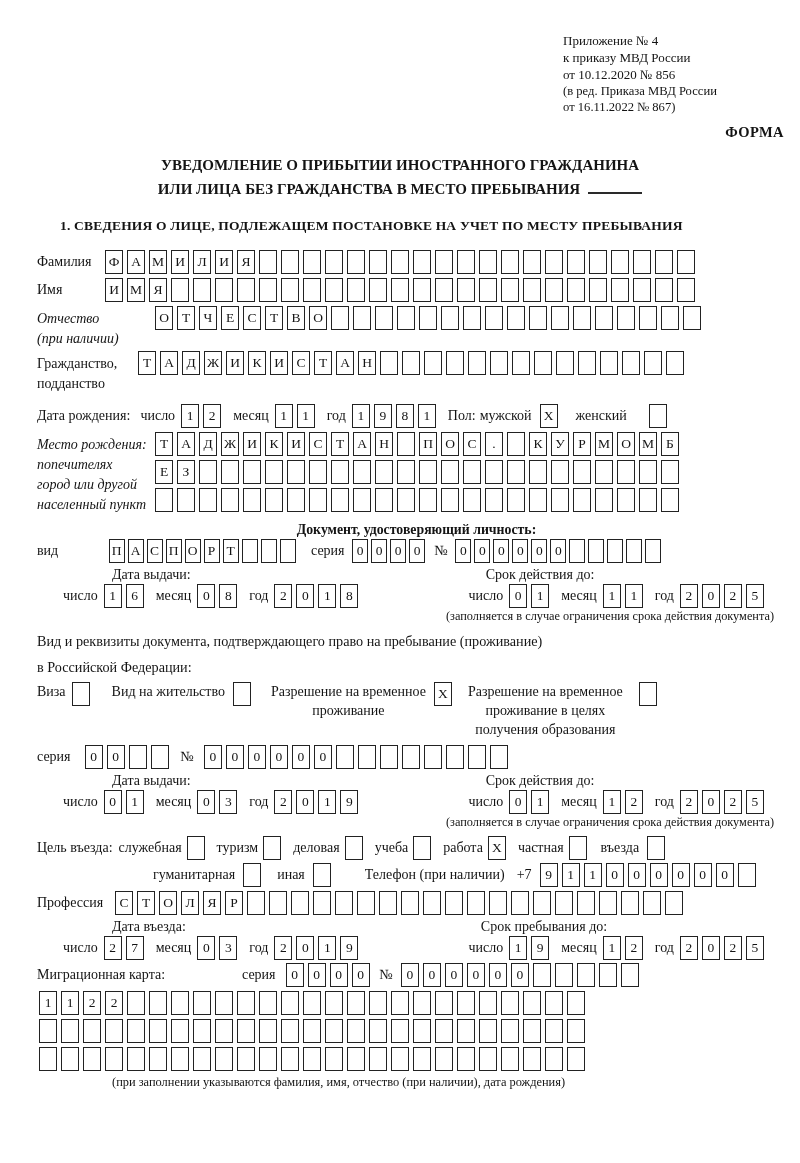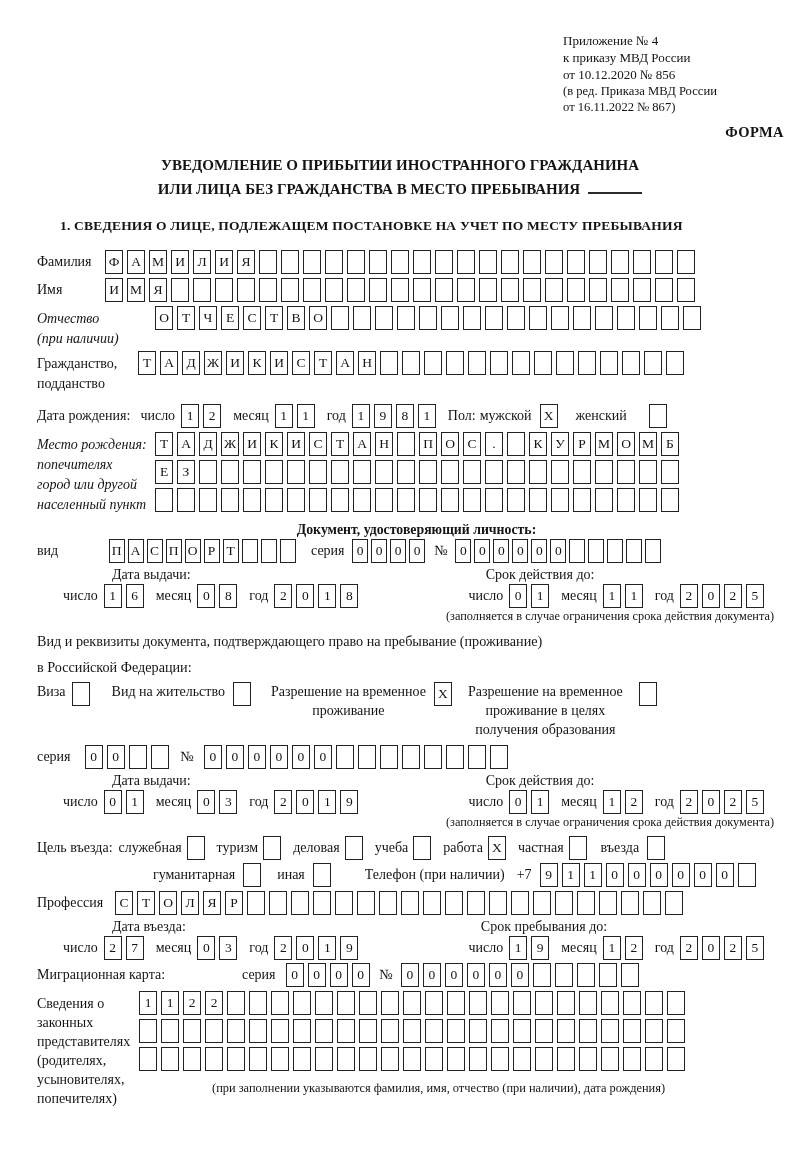--- a/index.html
+++ b/index.html
@@ -60,21 +60,21 @@
   .dl { margin:0 4px 0 10px; }
   .dl:first-child { margin-left:0; }
   .note { text-align:right; padding-right:22px; font-size:12.3px; line-height:15px; margin-top:1px; }
 
   .para { margin-top:4px; font-size:14.2px; line-height:26px; }
 
   .perm { display:flex; align-items:flex-start; margin-top:2px; }
   .opt { text-align:center; line-height:19px; flex:none; }
   .perm .boxes { margin-top:0; }
 
-  .reps-note { margin-top:6px; margin-left:75px; font-size:12.4px; line-height:15px; }
+  .reps-note { margin-left:75px; font-size:12.4px; line-height:15px; }
 </style>
 </head>
 <body>
 
 <div class="page">
 
   <div class="appendix">
     <div>Приложение № 4</div>
     <div>к приказу МВД России</div>
     <div>от 10.12.2020 № 856</div>
@@ -690,28 +690,20 @@
           <span class="cell">0</span>
           <span class="cell"></span>
           <span class="cell"></span>
           <span class="cell"></span>
           <span class="cell"></span>
           <span class="cell"></span>
         </span>
     </div>
 
     <div class="rowtop mt4">
-      <span class="flabel lw100 mll6">
-        <span>Сведения о</span><br>
-        <span>законных</span><br>
-        <span>представителях</span><br>
-        <span>(родителях,</span><br>
-        <span>усыновителях,</span><br>
-        <span>попечителях)</span>
-      </span>
       <span class="boxcol">
         <span class="boxes">
             <span class="cell">1</span>
             <span class="cell">1</span>
             <span class="cell">2</span>
             <span class="cell">2</span>
             <span class="cell"></span>
             <span class="cell"></span>
             <span class="cell"></span>
             <span class="cell"></span>

